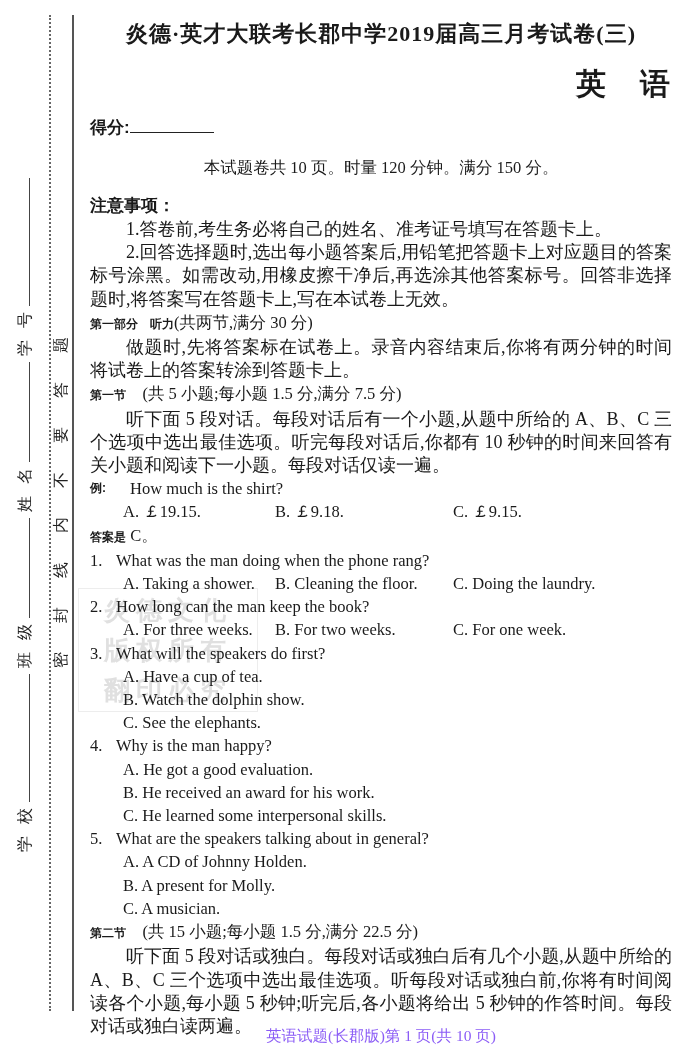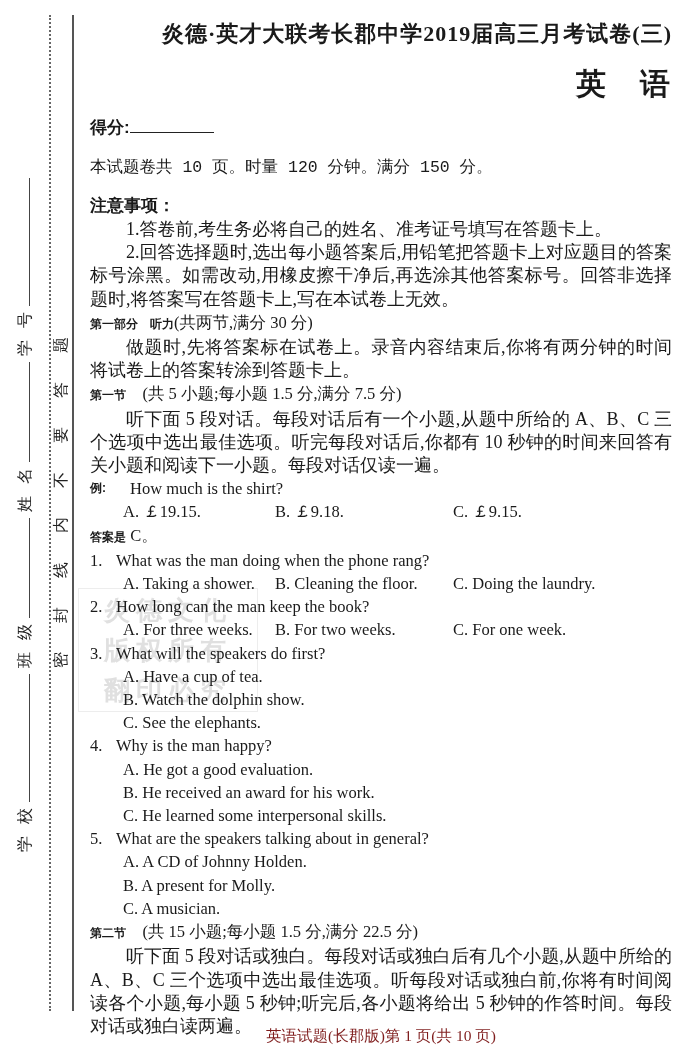--- a/index.html
+++ b/index.html
@@ -35,31 +35,31 @@
     position:absolute; left:78px; top:588px; width:180px; height:124px;
     border:1px solid #ededed; display:flex; flex-direction:column;
     justify-content:center; align-items:center; pointer-events:none;
     color:#e0e0e0; font-weight:bold; font-size:26px; letter-spacing:6px;
     line-height:40px; font-family:"Liberation Sans", sans-serif;
   }
 
   
   .content { position:absolute; left:90px; top:18px; width:582px; }
   .title {
-    text-align:right; font-size:22px; font-weight:bold; line-height:32px;
+    text-align:center; font-size:22px; font-weight:bold; line-height:32px;
     font-family:"Liberation Serif", serif; letter-spacing:1px;
   }
   .subject {
     text-align:right; font-size:30px; font-weight:bold; line-height:40px;
     margin-top:14px; font-family:"Liberation Sans", sans-serif; letter-spacing:2px;
   }
   .score-row { margin-top:12px; line-height:24px; text-align:left; }
   .score-label { font-weight:bold; font-size:17px; font-family:"Liberation Sans", sans-serif; }
   .score-blank { display:inline-block; width:84px; border-bottom:1.5px solid #222; height:4px; }
-  .exam-info { margin-top:16px; font-size:16.5px; line-height:24px;font-family:Liberation Mono, monospace; }
+  .exam-info { margin-top:16px; text-align:center; font-size:16.5px; line-height:24px; }
   .notes-heading {
     margin-top:14px; font-weight:bold; font-size:17px; line-height:24px;
     font-family:"Liberation Sans", sans-serif;
   }
   p.indent { text-indent:2em; font-size:18px; line-height:23.2px; text-align:justify; }
   .bold-cn {
     font-weight:bold; font-family:"Liberation Sans", sans-serif; font-size:12px;
   }
   .part-heading, .section-heading { line-height:23.2px; font-size:16.5px; }
   .q-line { display:flex; line-height:23.2px; font-size:16.5px; }
@@ -67,21 +67,21 @@
   .opts-row {
     display:grid; grid-template-columns:152px 178px 1fr; margin-left:33px;
     line-height:23.2px; font-size:16.5px;
   }
   .opt-stack { margin-left:33px; line-height:23.2px; font-size:16.5px; }
   .example-line { display:flex; line-height:23.2px; font-size:16.5px; }
   .example-label { flex:0 0 40px; }
   .answer-line { line-height:23.2px; font-size:16.5px; }
   .footer {
     position:absolute; top:1008px; left:0; width:100%; text-align:center;
-    font-size:15.5px; color:#7f1d1d;
+    font-size:15.5px; color:#8b5cf6;
   }
 </style>
 </head>
 <body>
 
 <div class="page">
 
   <div class="seal-margin">
     <div class="student-fields"><span>学校</span><span class="blank b-long"></span><span>班级</span><span class="blank b-mid"></span><span>姓名</span><span class="blank b-mid"></span><span>学号</span><span class="blank b-long"></span></div>
     <div class="dotted-line"></div>

